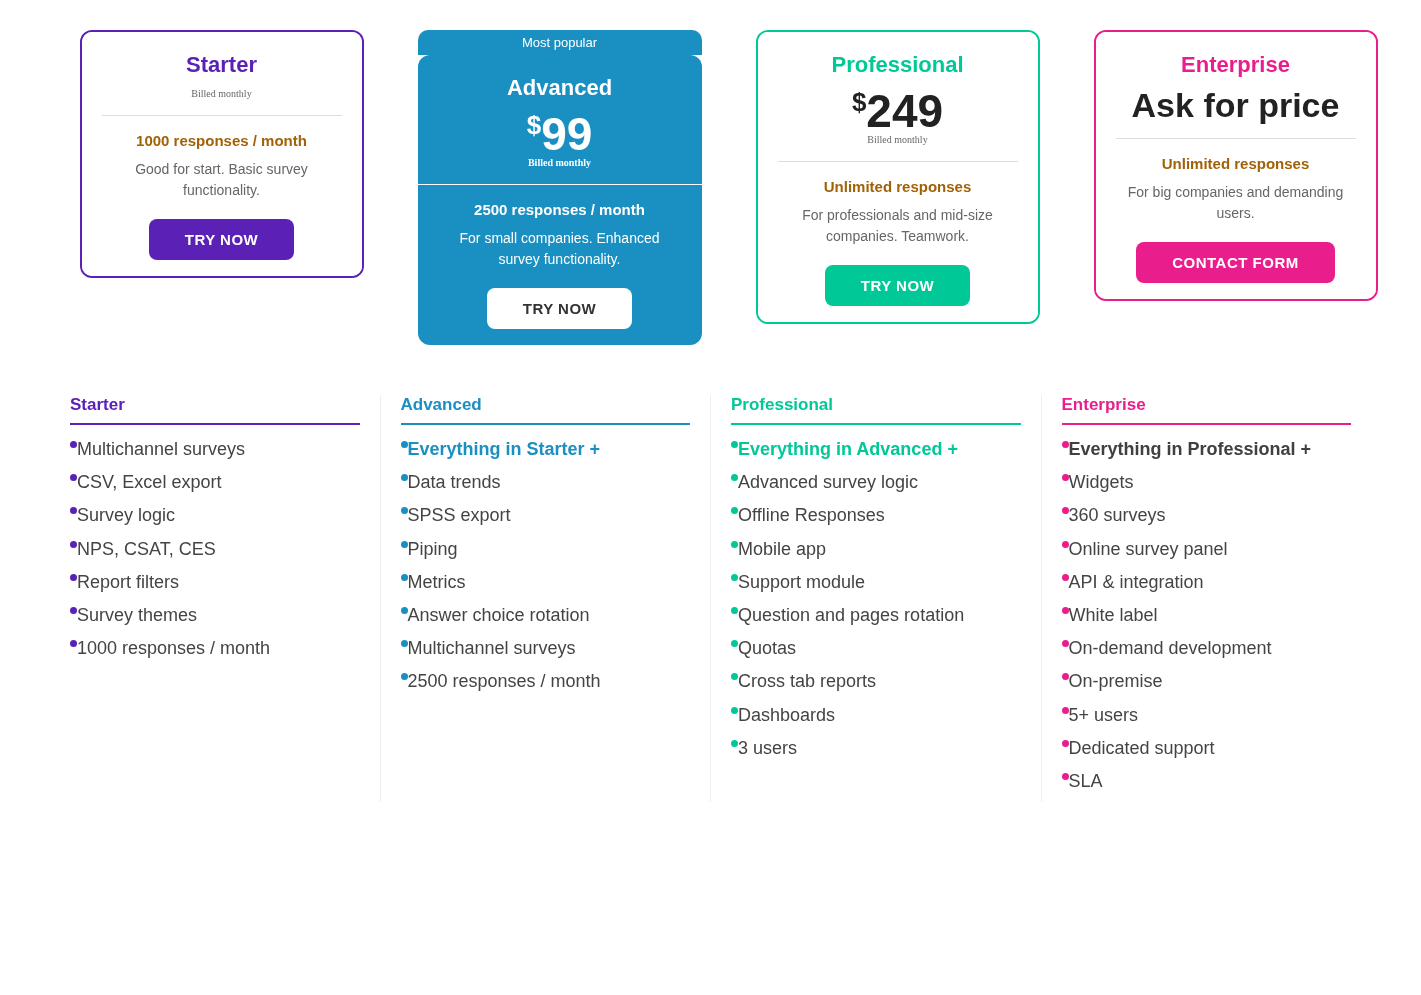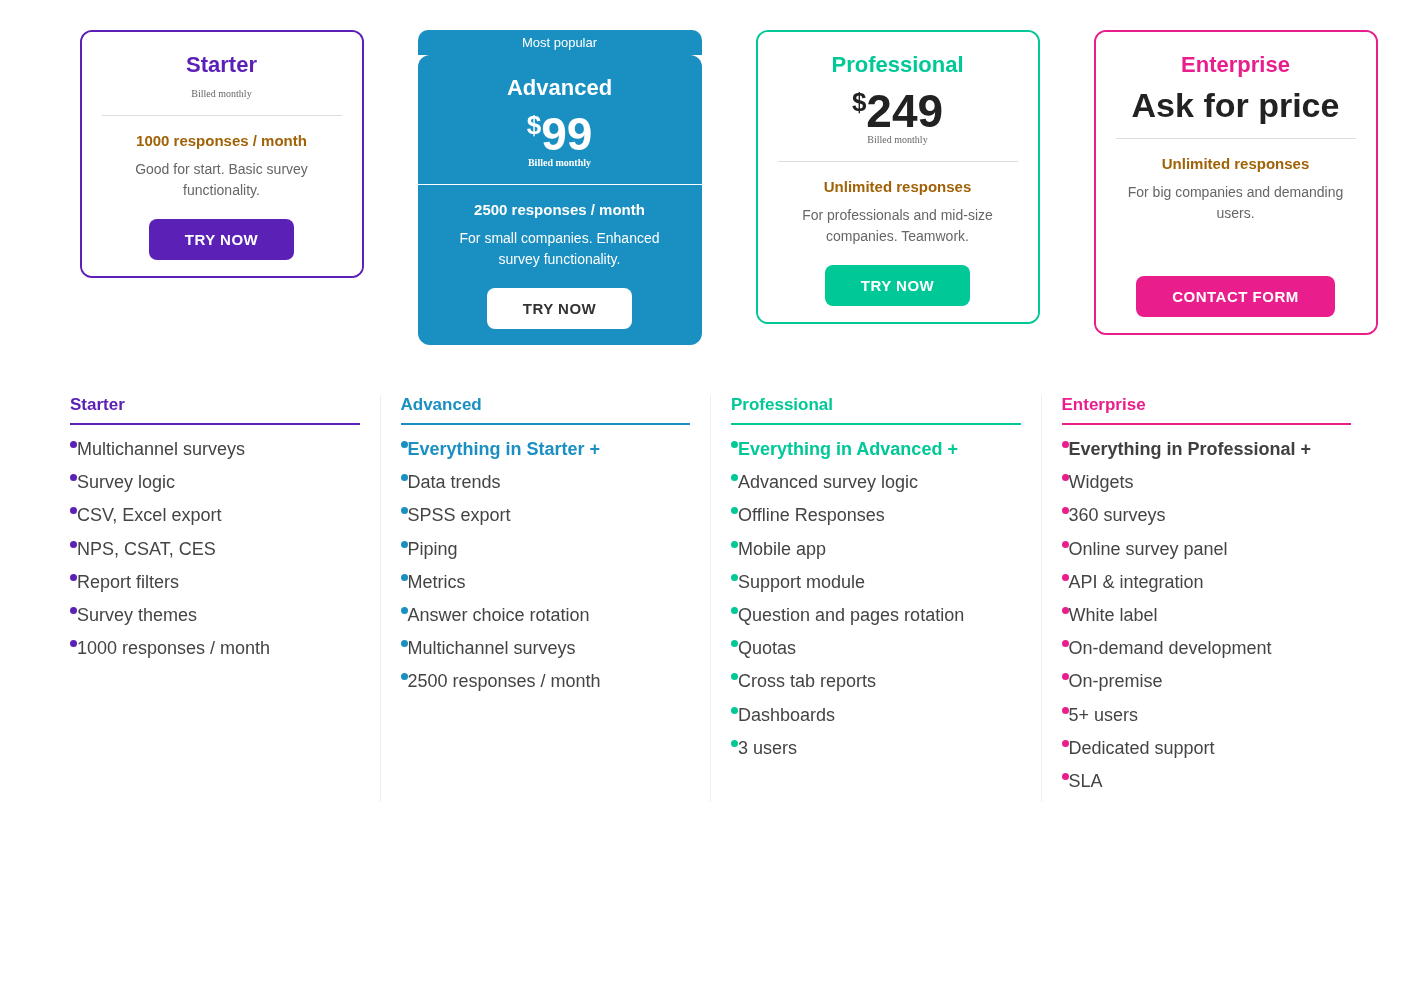--- a/index.html
+++ b/index.html
@@ -155,21 +155,20 @@
       background: #fff;
       color: #333;
     }
     .btn-professional {
       background: #00c896;
       color: #fff;
     }
     .btn-enterprise {
       background: #e91e8c;
       color: #fff;
-      margin-top: 34px;
     }
 
     
     .features-section {
       display: flex;
       gap: 0;
       justify-content: center;
       padding: 0 10px;
     }
 
@@ -318,25 +317,25 @@
 
   <div class="feature-col col-starter">
     <div class="feature-col-title">Starter</div>
     <ul class="feature-list">
       <li>
           <span class="bullet"></span>
           <span>Multichannel surveys</span>
         </li>
       <li>
           <span class="bullet"></span>
+          <span>CSV, Excel export</span>
+        </li>
+      <li>
+          <span class="bullet"></span>
           <span>Survey logic</span>
-        </li>
-      <li>
-          <span class="bullet"></span>
-          <span>CSV, Excel export</span>
         </li>
       <li>
           <span class="bullet"></span>
           <span>NPS, CSAT, CES</span>
         </li>
       <li>
           <span class="bullet"></span>
           <span>Report filters</span>
         </li>
       <li>

